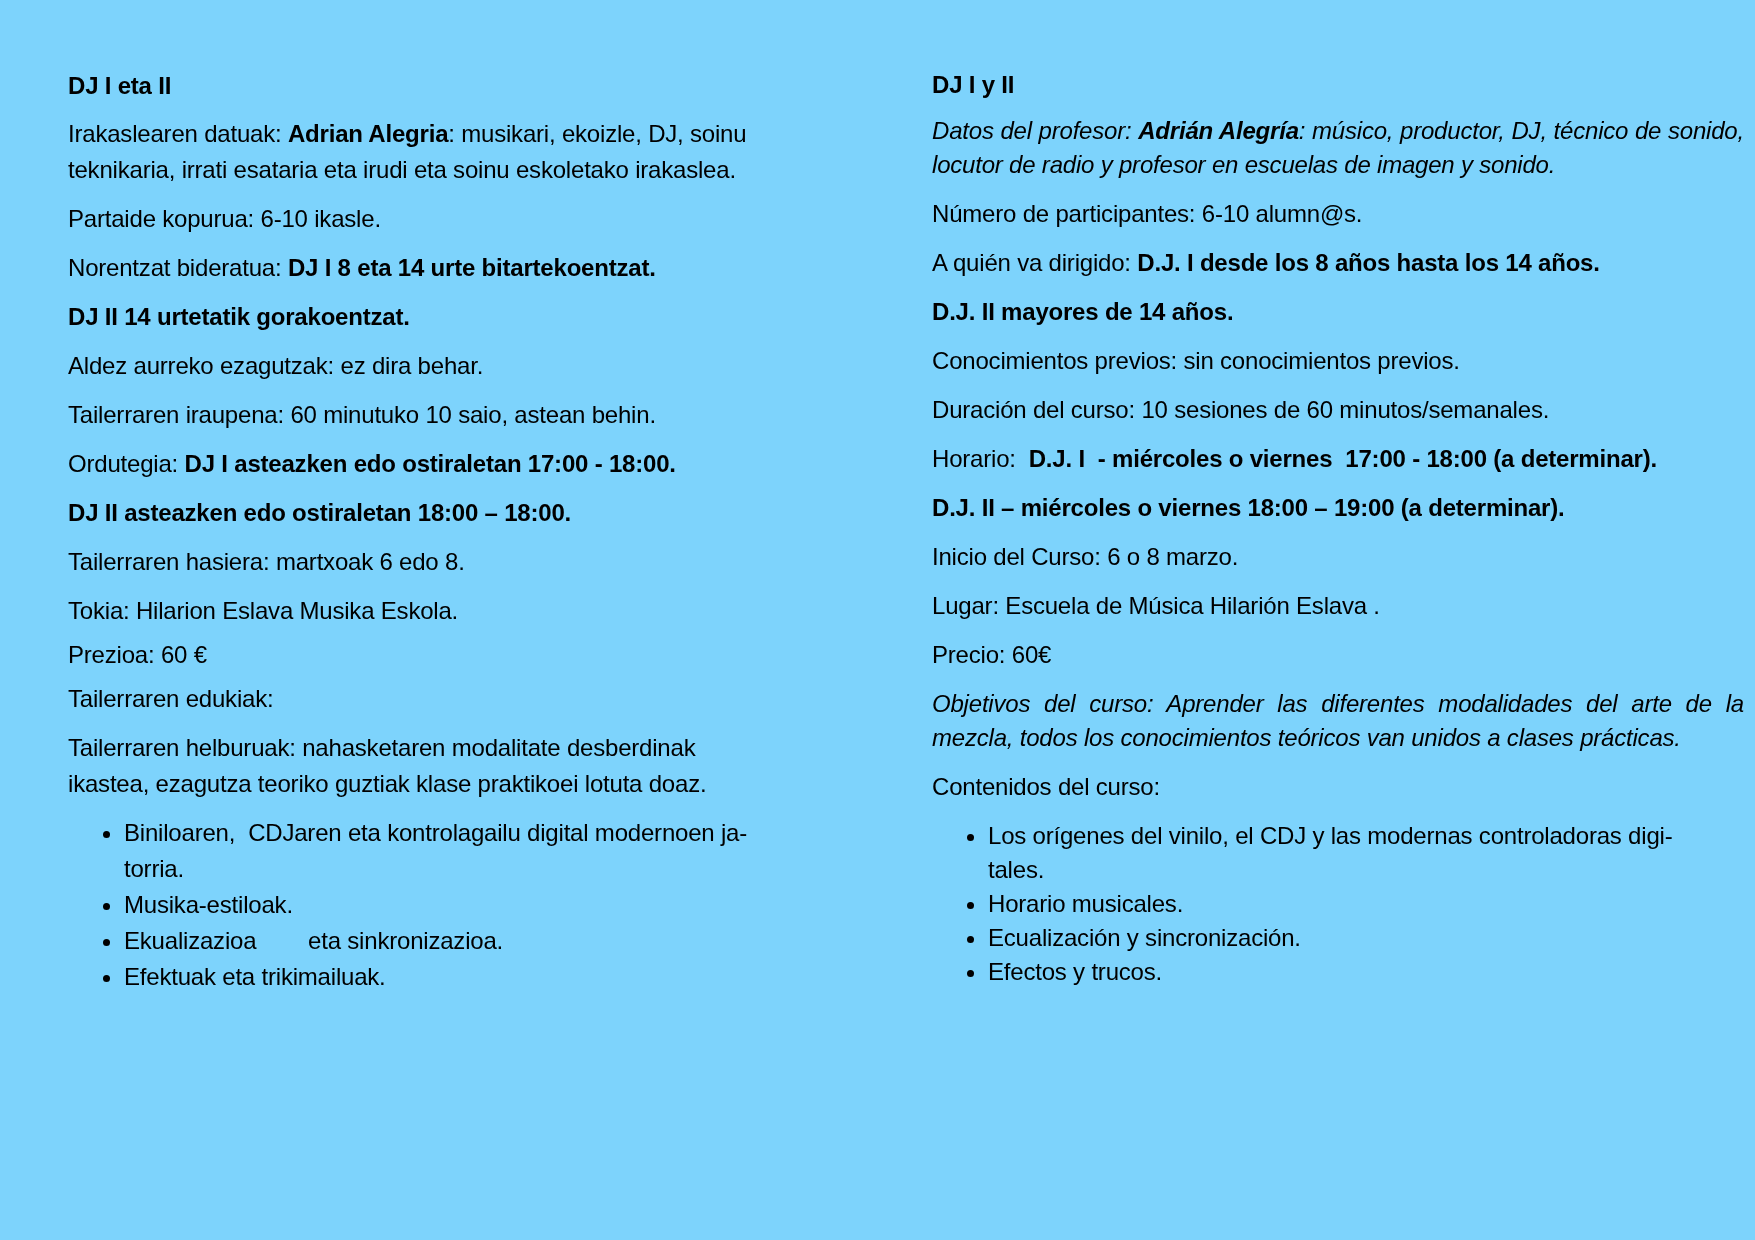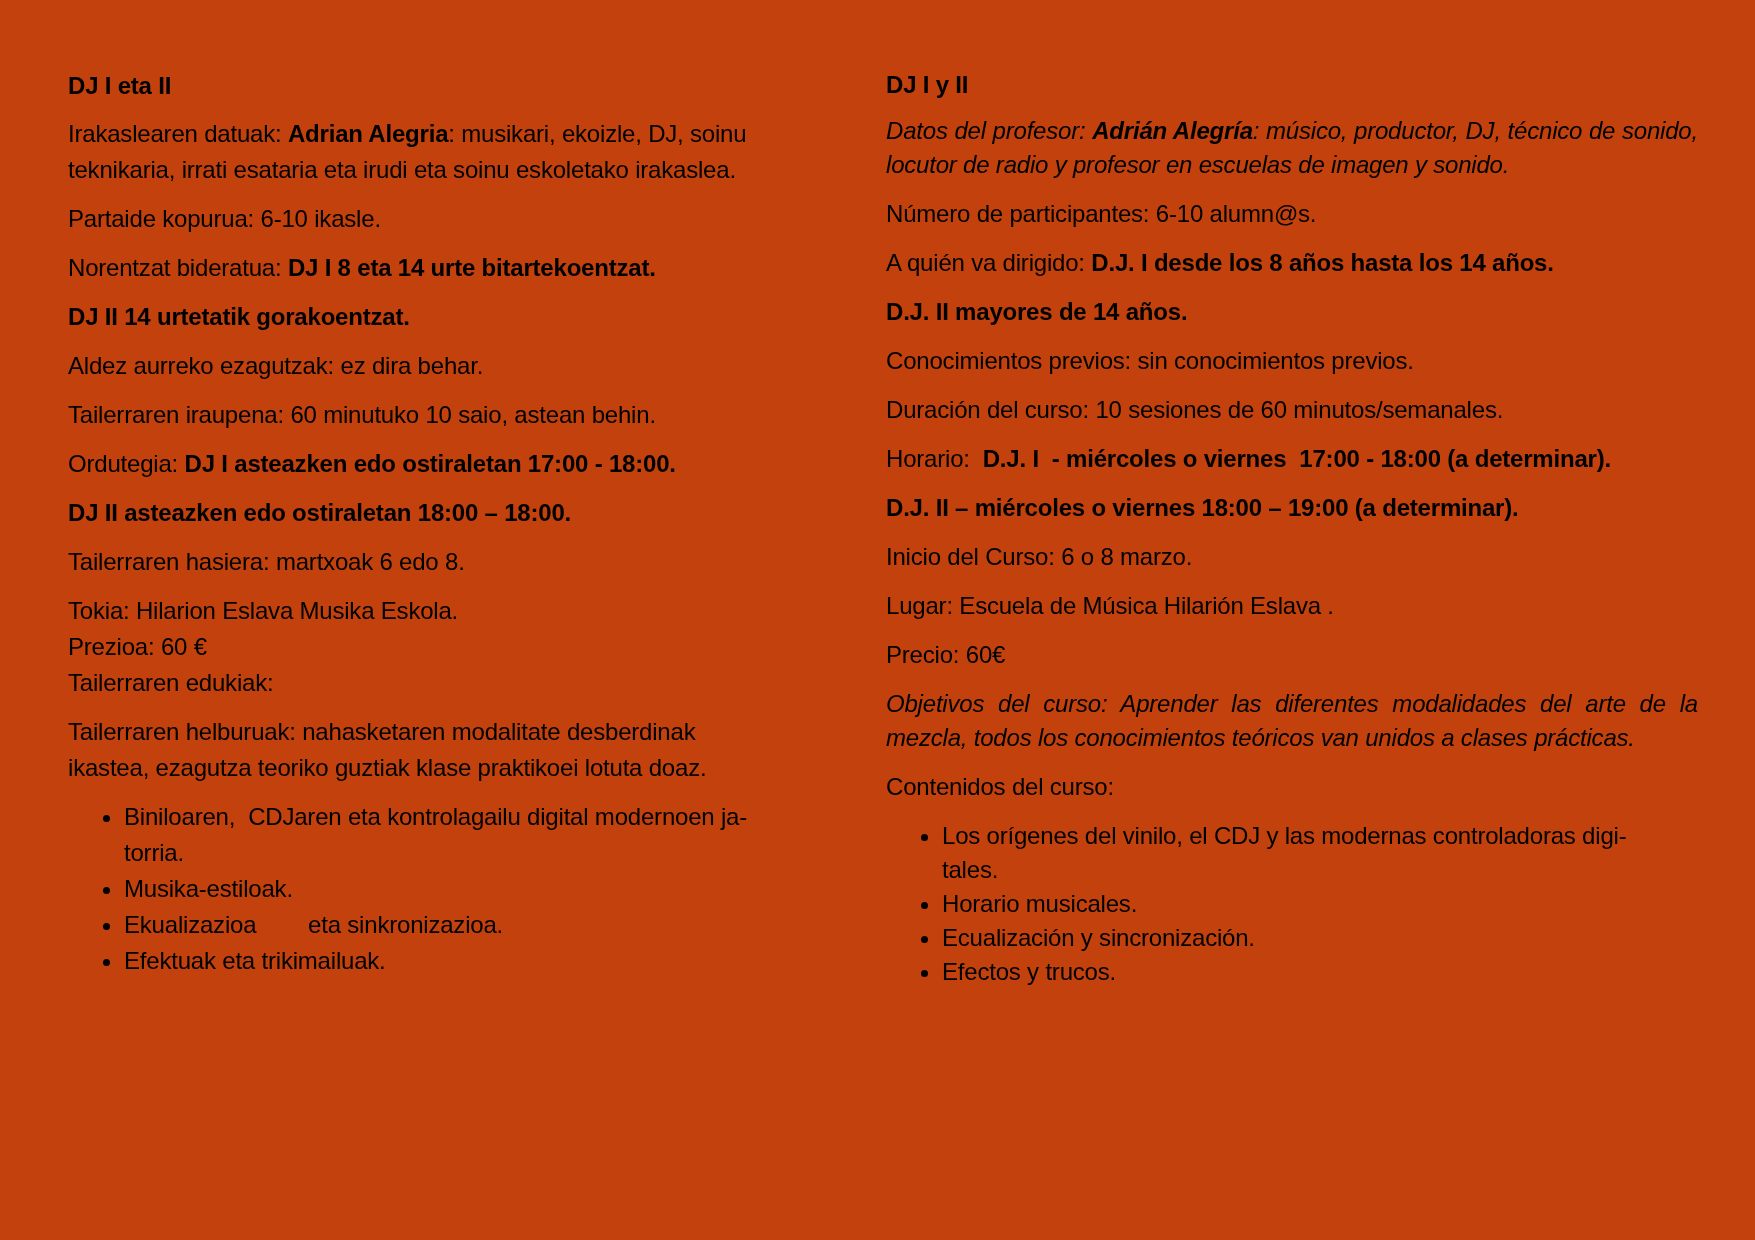--- a/index.html
+++ b/index.html
@@ -4,48 +4,48 @@
 <style>
   html, body {
     margin: 0;
     padding: 0;
     background: #ffffff;
   }
   .page {
     position: relative;
     width: 1755px;
     height: 1240px;
-    background: #c2410c;
+    background: #7dd3fc;
     color: #000000;
     font-family: "Liberation Sans", sans-serif;
     font-size: 24px;
     letter-spacing: -0.2px;
     overflow: hidden;
   }
   .col {
     position: absolute;
     top: 68px;
   }
   .col-left {
     left: 68px;
     width: 782px;
     line-height: 36px;
   }
   .col-right {
-    left: 886px;
+    left: 932px;
     width: 812px;
     line-height: 34px;
   }
   .heading {
     font-size: 24px;
     font-weight: bold;
     margin: 0 0 12px 0;
   }
   .para {
-    margin: 0 0 13px 0;
+    margin: 8px 0 13px 0;
     white-space: pre-wrap;
   }
   .col-right .para { margin-bottom: 15px; }
   .para.center { text-align: left; }
   .para.tight  { margin-bottom: 0; }
   .para.justify {
     white-space: normal;
     text-align: justify;
     font-style: italic;
   }

